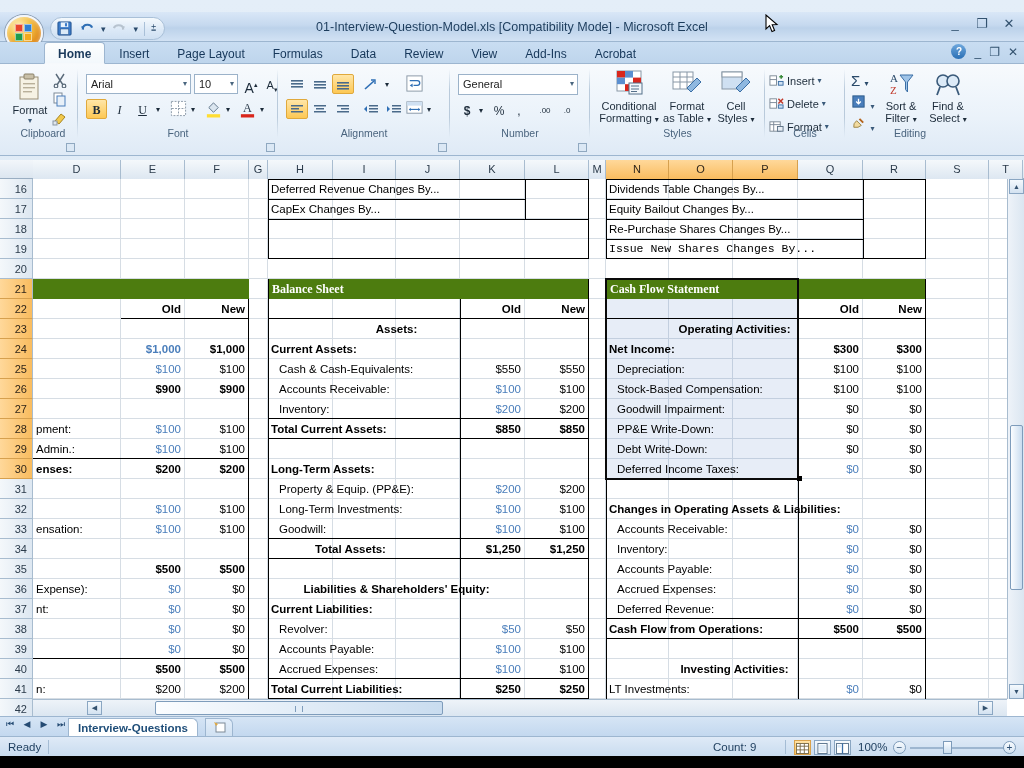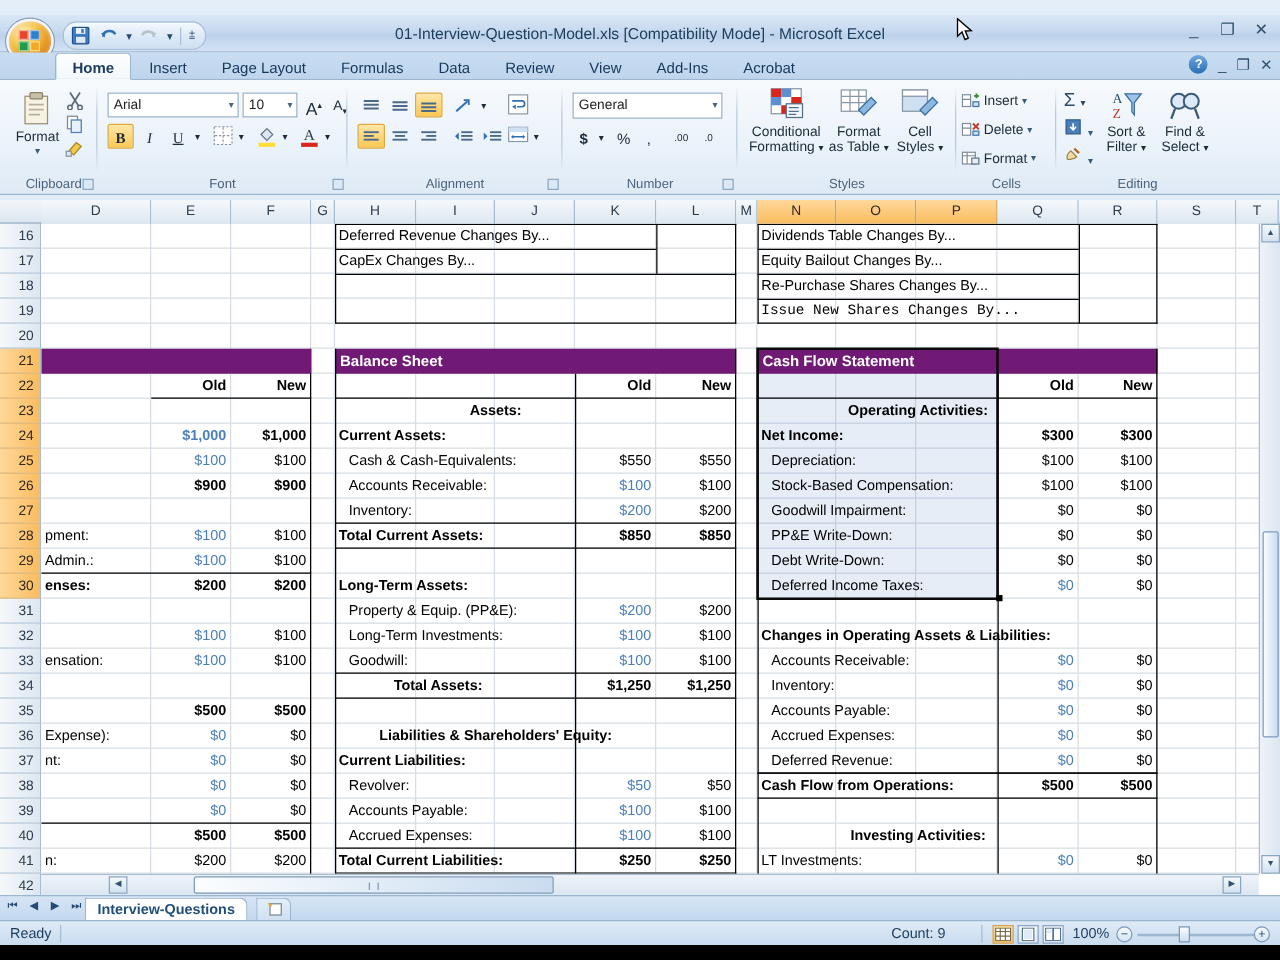--- a/index.html
+++ b/index.html
@@ -90,21 +90,21 @@
   }
 
   
   .ribbon {
     position: absolute; left: 0; top: 64px; width: 1024px; height: 92px;
     background: linear-gradient(180deg,#f7fafd 0%,#eaf2fa 60%,#dfeaf6 100%);
     border-bottom: 1px solid #9db6d0;
   }
   .grp { position: absolute; top: 2px; height: 88px; }
   .grp .glabel {
-    position: absolute; bottom: 1px; width: 100%; text-align: center;
+    position: absolute; bottom: 15px; width: 100%; text-align: center;
     font-size: 10.5px; color: #4a647e;
   }
   .grp .gdiv {
     position: absolute; right: 0; top: 3px; bottom: 16px; width: 1px;
     background: linear-gradient(180deg,rgba(160,180,200,0) 0%,#b9cadb 30%,#b9cadb 70%,rgba(160,180,200,0) 100%);
   }
   .dlg {
     position:absolute; bottom:2px; right:3px; width:9px; height:9px;
     border:1px solid #8fa8c0; background:#dbe8f5; font-size:7px; color:#3a5a7a;
   }
@@ -177,21 +177,22 @@
     position:absolute; height:20px; line-height:20px;
     font-size:11.5px; color:#000; white-space:nowrap; overflow:hidden;
   }
   .c-right { text-align:right; padding-right:4px; }
   .c-left  { text-align:left;  padding-left:3px; }
   .c-ctr   { text-align:center; }
   .bold { font-weight:bold; }
   .blue { color:#4a7ebb; }
   .navy-bar {
     position:absolute; height:20px;
-    background:#701a75;
+    background:#4d7c0f;
+    font-family:Liberation Serif, serif;
   }
   .navy-bar .t {
     position:absolute; left:4px; top:0; line-height:20px;
     font-size:12px; font-weight:bold; color:#ffffff;
   }
   .bb { position:absolute; background:#000; }
 
   
   .selfill {
     position:absolute; background:rgba(68,114,196,0.13); pointer-events:none;

